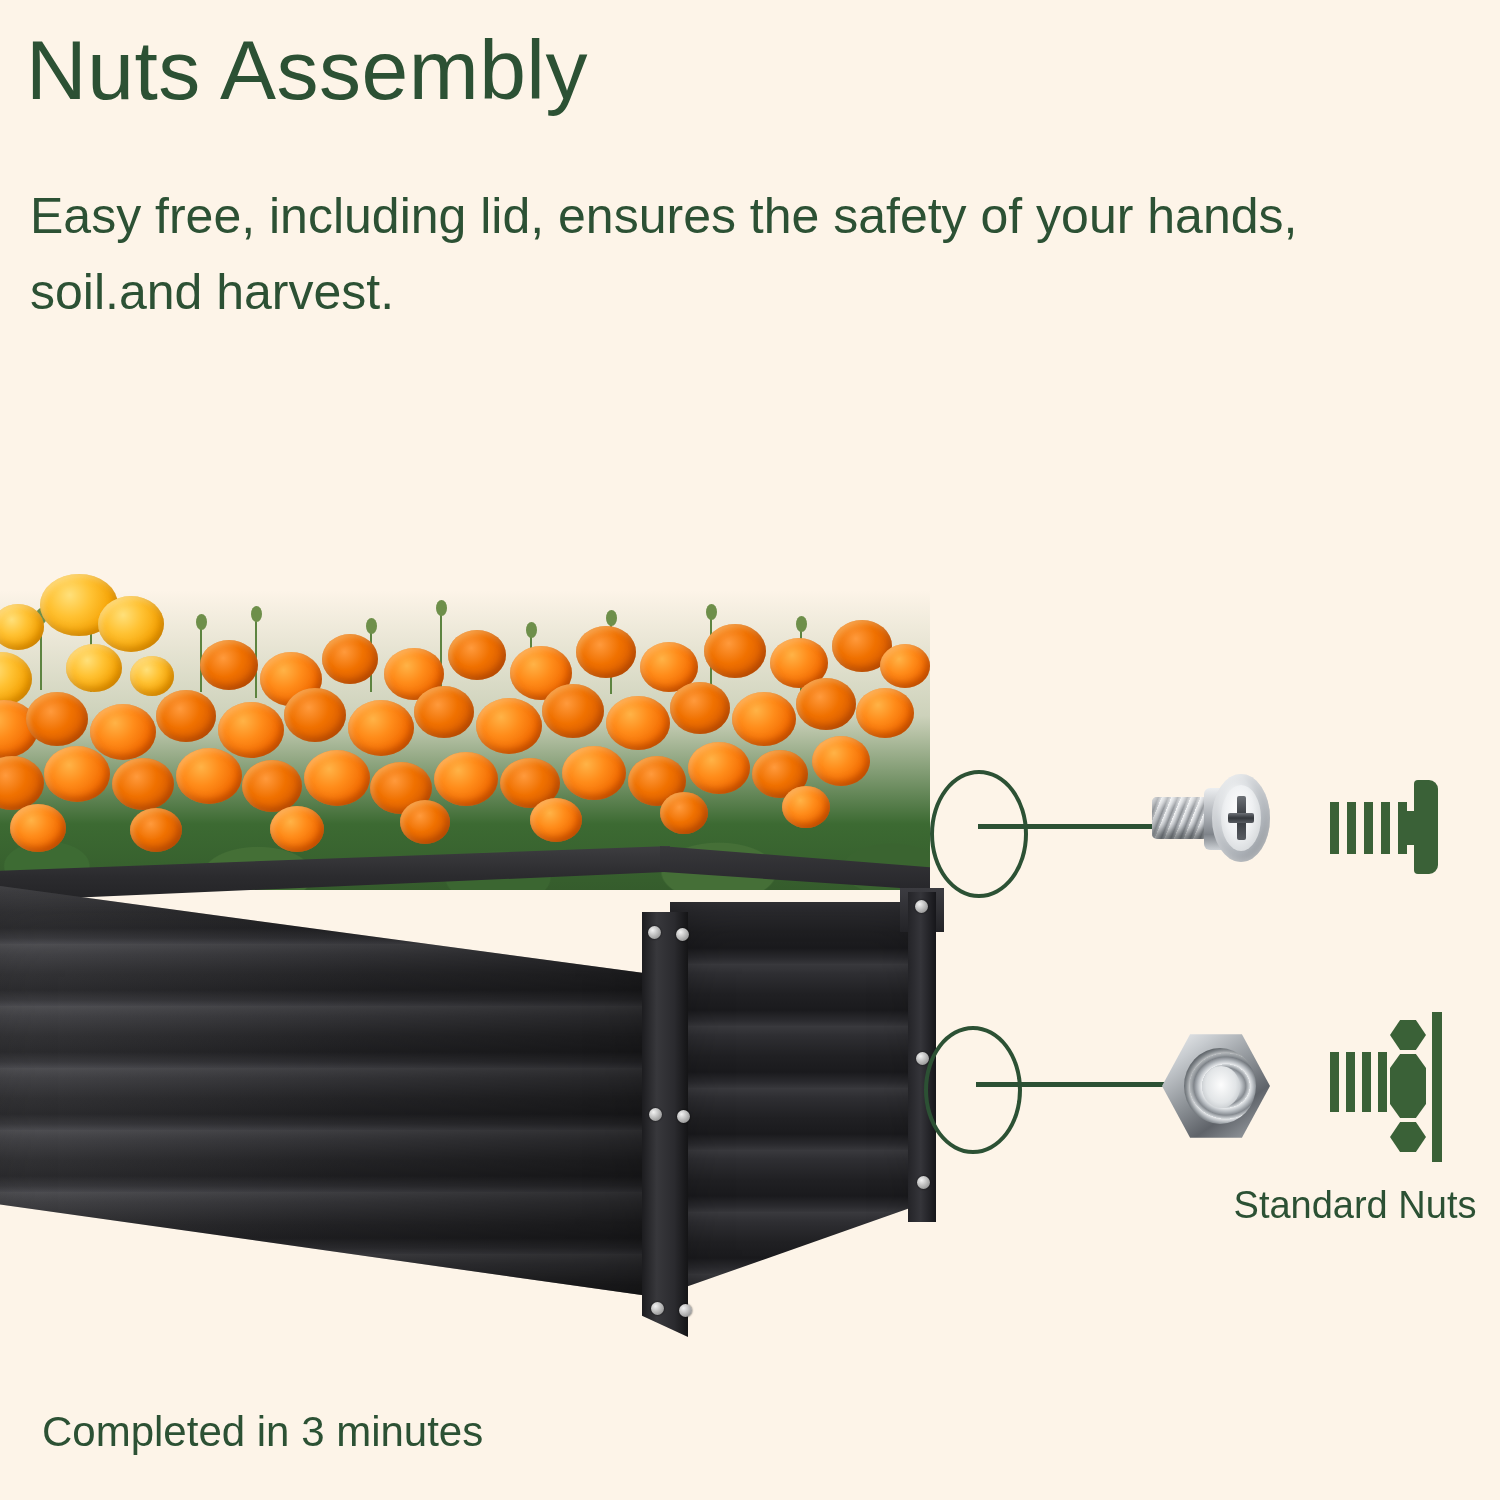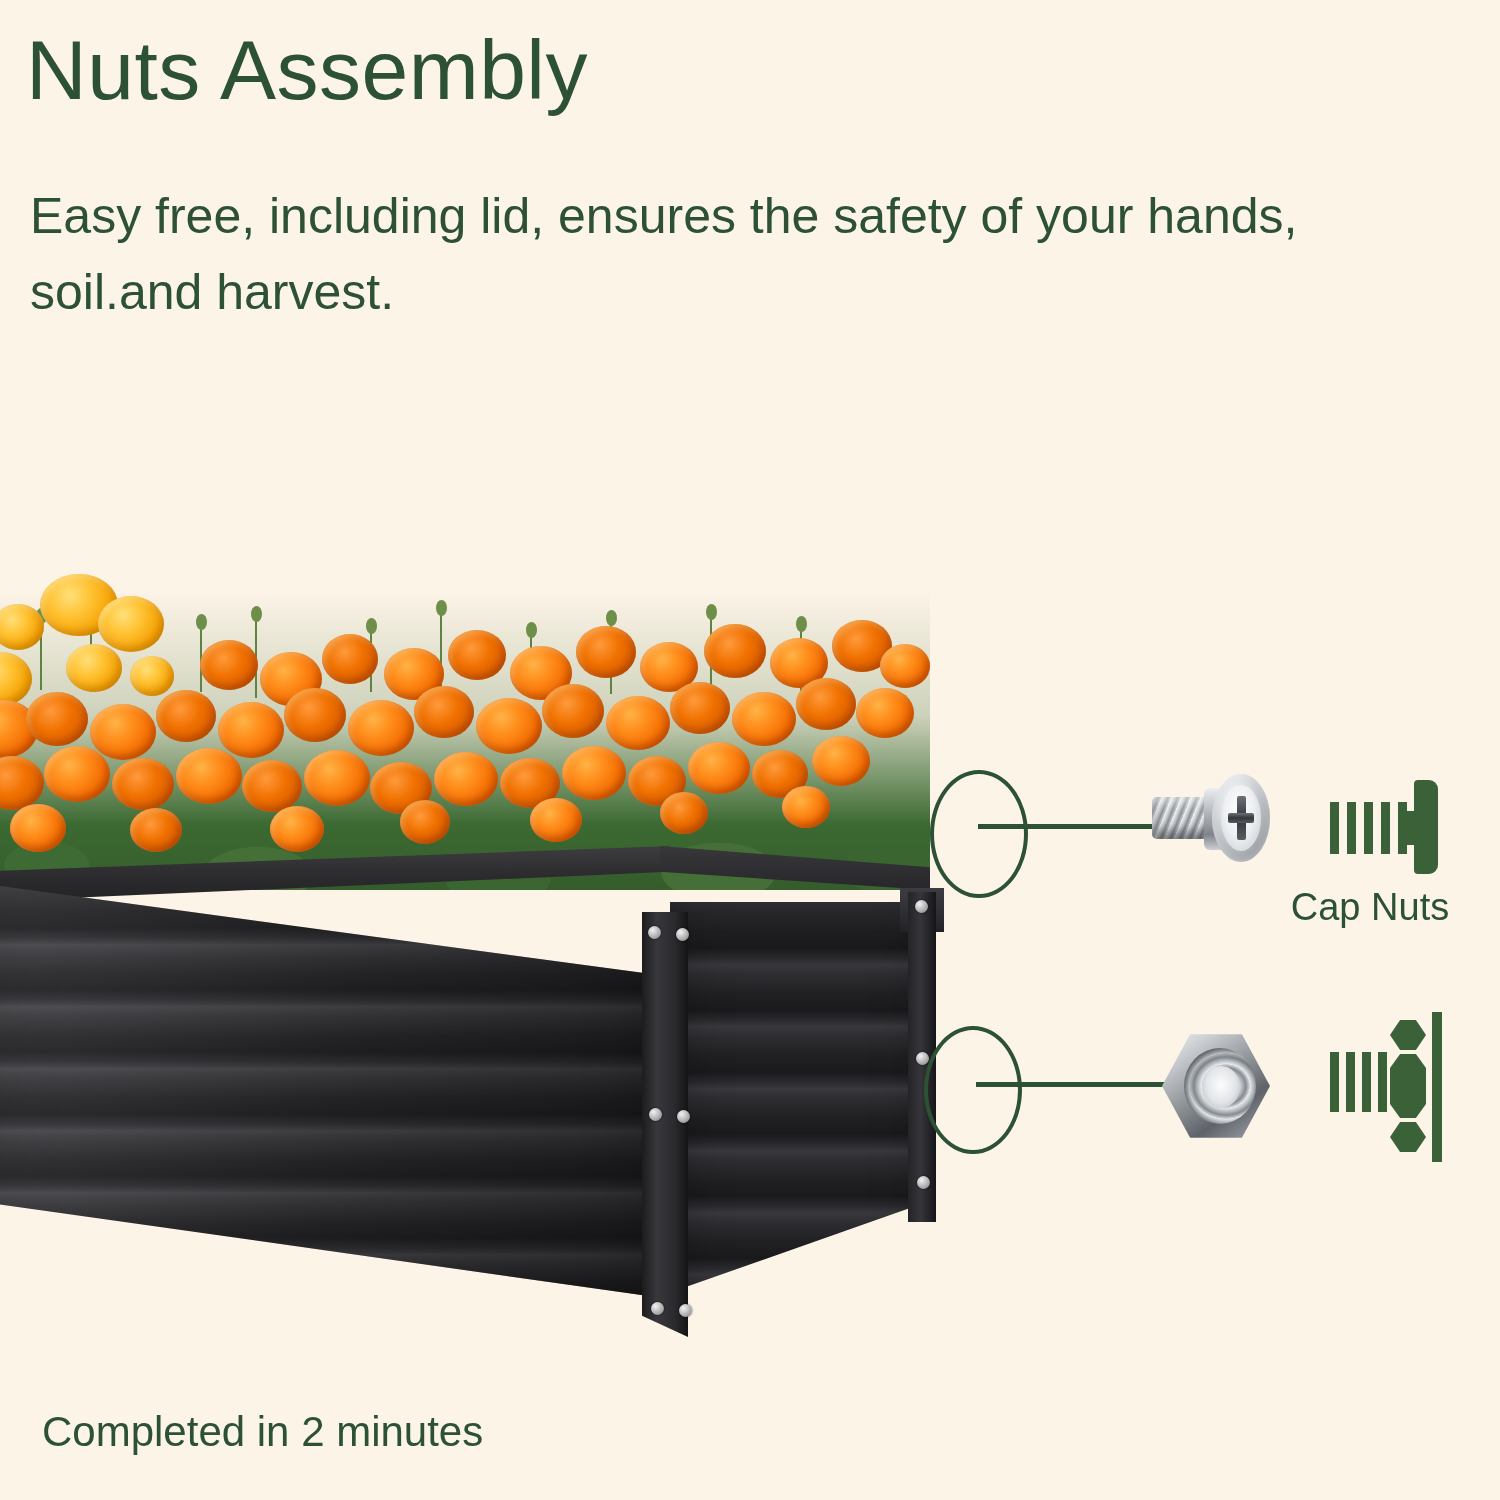--- a/index.html
+++ b/index.html
@@ -382,21 +382,21 @@
 </style>
 </head>
 <body>
 
 <div id="page">
 
   <div class="title">Nuts Assembly</div>
 
   <div class="subtitle">Easy free, including lid, ensures the safety of your hands, soil.and harvest.</div>
 
-  <div class="footnote">Completed in 2 minutes</div>
+  <div class="footnote">Completed in 3 minutes</div>
 
   <div class="planter">
 
     <div class="flowerbed">
       <div class="foliage"></div>
       <div class="blooms">
 
         <span class="stem" style="left:70px;  top:60px;  height:70px;"></span>
         <span class="stem" style="left:120px; top:48px;  height:84px;"></span>
         <span class="stem" style="left:230px; top:66px;  height:66px;"></span>
@@ -524,21 +524,20 @@
   <div class="icon-green" style="left:1330px; top:778px; width:96px; height:96px;">
     <span class="tick" style="left:0px;  top:24px; width:9px;  height:52px;"></span>
     <span class="tick" style="left:17px; top:24px; width:9px;  height:52px;"></span>
     <span class="tick" style="left:34px; top:24px; width:9px;  height:52px;"></span>
     <span class="tick" style="left:51px; top:24px; width:9px;  height:52px;"></span>
     <span class="tick" style="left:68px; top:24px; width:9px;  height:52px;"></span>
     <span class="tick" style="left:77px; top:33px; width:10px; height:34px;"></span>
     <span class="tick" style="left:84px; top:2px;  width:24px; height:94px; border-radius:4px 9px 9px 4px;"></span>
   </div>
 
-  <div class="hw-label" style="left:1260px; top:886px; width:220px;">Cap Nuts</div>
 
   <div class="callout-ellipse" style="left:924px; top:1026px; width:90px; height:120px;"></div>
 
   <div class="callout-line" style="left:976px; top:1082px; width:190px;"></div>
 
   <div class="hw-photo" style="left:1162px; top:1032px; width:108px; height:108px;">
     <div class="nut">
       <div class="nut-hex"></div>
       <div class="nut-bore"></div>
       <div class="nut-bore-core"></div>
@@ -549,14 +548,15 @@
     <span class="tick" style="left:0px;  top:40px; width:9px; height:60px;"></span>
     <span class="tick" style="left:16px; top:40px; width:9px; height:60px;"></span>
     <span class="tick" style="left:32px; top:40px; width:9px; height:60px;"></span>
     <span class="tick" style="left:48px; top:40px; width:9px; height:60px;"></span>
     <span class="hex-seg" style="left:60px; top:8px; width:36px; height:30px; clip-path:polygon(28% 0%,72% 0%,100% 50%,72% 100%,28% 100%,0% 50%);"></span>
     <span class="hex-seg" style="left:60px; top:42px; width:36px; height:64px; clip-path:polygon(28% 0%,72% 0%,100% 22%,100% 78%,72% 100%,28% 100%,0% 78%,0% 22%);"></span>
     <span class="hex-seg" style="left:60px; top:110px; width:36px; height:30px; clip-path:polygon(28% 0%,72% 0%,100% 50%,72% 100%,28% 100%,0% 50%);"></span>
     <span class="tick" style="left:102px; top:0px; width:10px; height:150px;"></span>
   </div>
 
+  <div class="hw-label" style="left:1230px; top:1184px; width:250px;">Standard Nuts</div>
 
 </div>
 
 </body></html>

